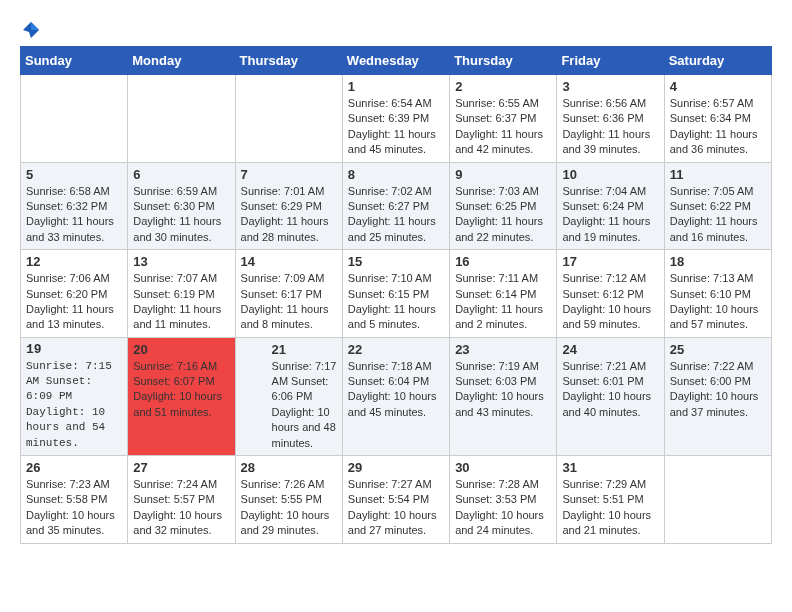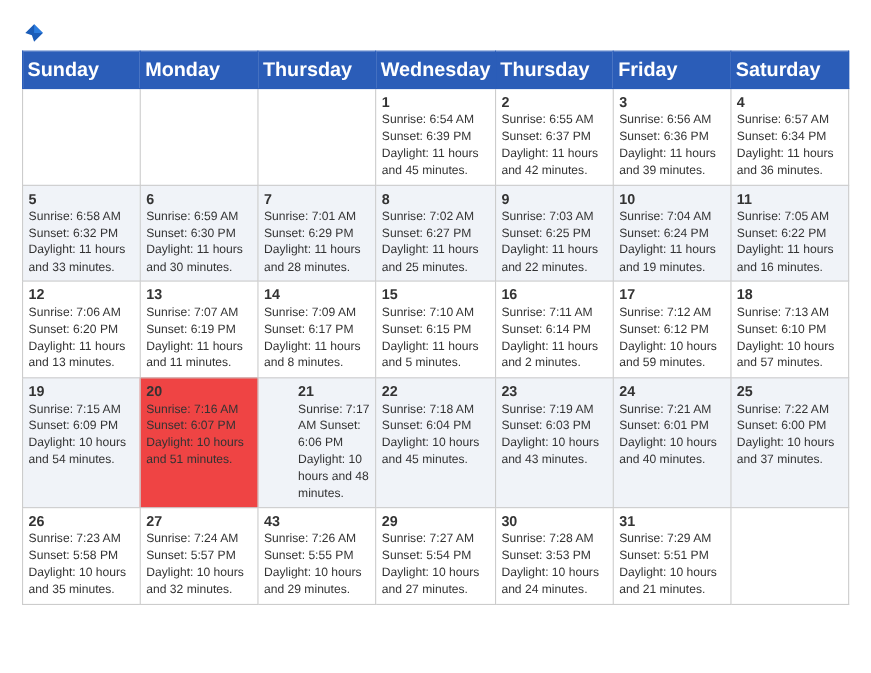--- a/index.html
+++ b/index.html
@@ -35,21 +35,21 @@
       color: #555;
     }
     .calendar {
       width: 100%;
       border-collapse: collapse;
       border: 1px solid #ccc;
     }
     .calendar th {
       background-color: #2b5db8;
       color: #fff;
-      font-size: 18px;
+      font-size: 13px;
       font-weight: bold;
       padding: 6px 4px;
       text-align: left;
       border: 1px solid #2b5db8;
     }
     .calendar td {
       border: 1px solid #ccc;
       vertical-align: top;
       padding: 4px 5px;
       font-size: 11px;
@@ -238,21 +238,21 @@
         </td>
         <td style="background-color: rgb(255, 255, 255);">
           <span class="day-num">18</span>
           <div class="cell-content">Sunrise: 7:13 AM
 Sunset: 6:10 PM
 Daylight: 10 hours
 and 57 minutes.</div>
         </td>
       </tr>
       <tr>
-        <td style="background-color: rgb(240, 243, 248);">
+        <td style="background-color: rgb(240, 243, 248); font-family: Liberation Mono, monospace;">
           <span class="day-num">19</span>
           <div class="cell-content">Sunrise: 7:15 AM
 Sunset: 6:09 PM
 Daylight: 10 hours
 and 54 minutes.</div>
         </td>
         <td style="background-color: #ef4444;">
           <span class="day-num">20</span>
           <div class="cell-content">Sunrise: 7:16 AM
 Sunset: 6:07 PM
@@ -304,21 +304,21 @@
 and 35 minutes.</div>
         </td>
         <td style="background-color: rgb(255, 255, 255);">
           <span class="day-num">27</span>
           <div class="cell-content">Sunrise: 7:24 AM
 Sunset: 5:57 PM
 Daylight: 10 hours
 and 32 minutes.</div>
         </td>
         <td style="background-color: rgb(255, 255, 255);">
-          <span class="day-num">43</span>
+          <span class="day-num">28</span>
           <div class="cell-content">Sunrise: 7:26 AM
 Sunset: 5:55 PM
 Daylight: 10 hours
 and 29 minutes.</div>
         </td>
         <td style="background-color: rgb(255, 255, 255);">
           <span class="day-num">29</span>
           <div class="cell-content">Sunrise: 7:27 AM
 Sunset: 5:54 PM
 Daylight: 10 hours

